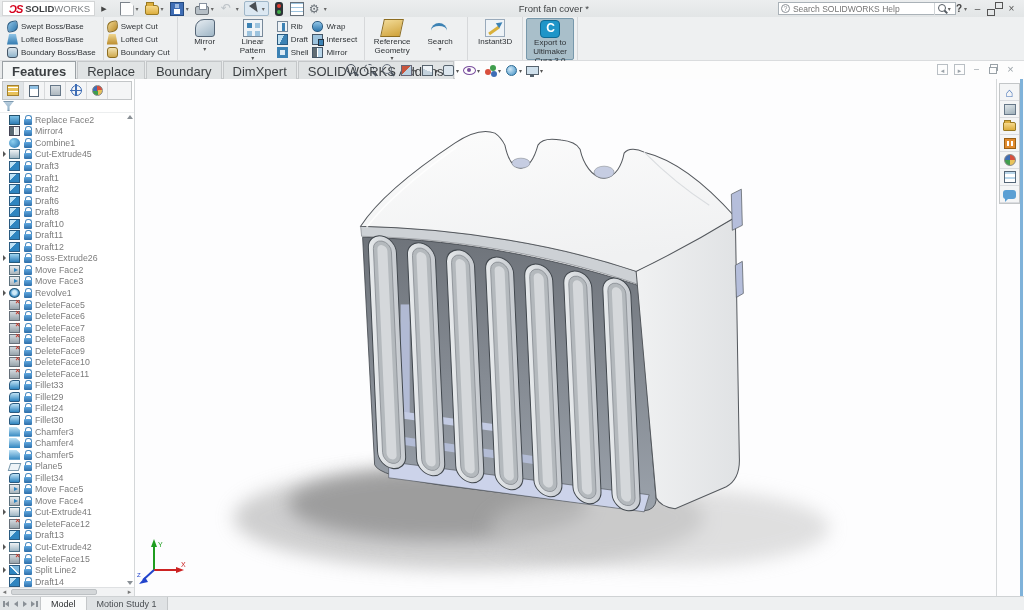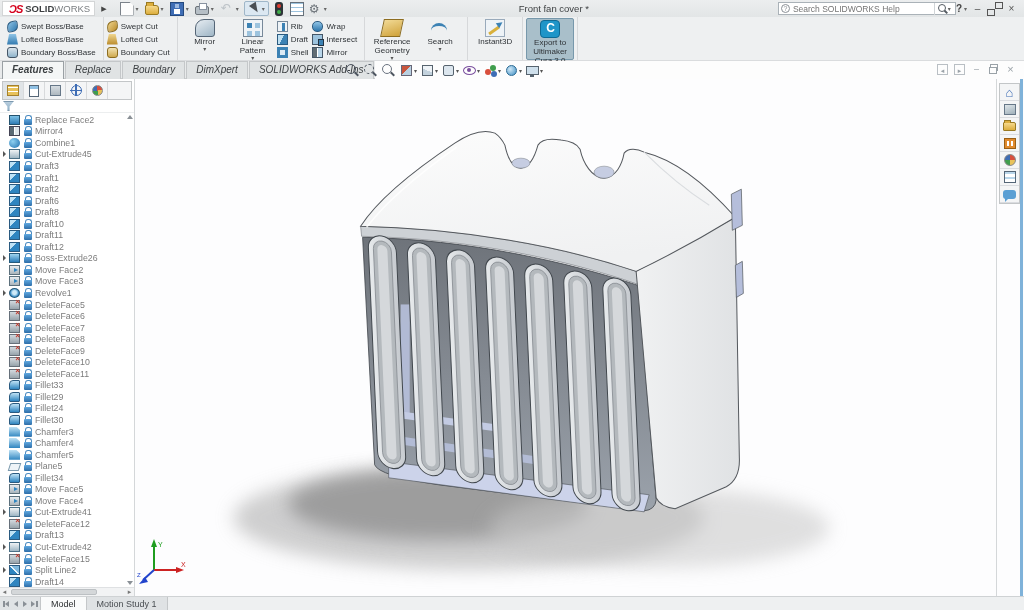--- a/index.html
+++ b/index.html
@@ -86,21 +86,21 @@
   .ri-curves::before { content:""; position:absolute; left:1px; top:4px; width:16px; height:12px; border-top:3px solid #3c82b4; border-radius:50% 50% 0 0;}
   .ri-instant3d { background:#eef3f7; border:1px solid #99aabb;}
   .ri-instant3d::before { content:""; position:absolute; left:2px; bottom:4px; width:12px; height:3px; background:#d9b13c; transform:rotate(-35deg);}
   .ri-instant3d::after { content:""; position:absolute; right:1px; top:1px; border-left:6px solid #3c82b4; border-top:3px solid transparent; border-bottom:3px solid transparent; transform:rotate(-35deg);}
   .ri-cura { background:#1f95c8; border-radius:4px; border:1px solid #0f6a94;}
   .ri-cura::before { content:"C"; position:absolute; left:5px; top:1px; color:#fff; font-weight:bold; font-size:12px;}
 
   
   .band { height:18px; display:flex; position:relative; background:#fdfdfd;}
   .doc-tabs { display:flex; background:#e8eaeb; padding-left:2px; border-bottom:1px solid #c9cccd; height:18px;}
-  .dtab { padding:2px 9px 0; font-size:10px; color:#3c4043; border:1px solid #c4c7c9; border-bottom:none; background:#e0e3e4; margin-right:1px; height:18px;font-style:italic;}
+  .dtab { padding:2px 9px 0; font-size:13px; color:#3c4043; border:1px solid #c4c7c9; border-bottom:none; background:#e0e3e4; margin-right:1px; height:18px;}
   .dtab.active { background:#f4f6f6; border-color:#9aa0a4; font-weight:bold;}
   .headsup { position:absolute; left:345px; top:2px; display:flex; align-items:center; gap:3px;}
   .hu { width:15px; height:15px; position:relative; flex:none;}
   .hu-zoom-fit::before,.hu-zoom-area::before,.hu-previous-view::before { content:""; position:absolute; left:1px; top:1px; width:8px; height:8px; border:1.5px solid #4d5560; border-radius:50%;}
   .hu-zoom-fit::after,.hu-zoom-area::after,.hu-previous-view::after { content:""; position:absolute; left:9px; top:10px; width:5px; height:2px; background:#4d5560; transform:rotate(45deg);}
   .hu-zoom-area::before { border-style:dashed;}
   .hu-previous-view::before { border-color:#6a7380;}
   .hu-section-view { width:11px !important; height:11px !important; margin:2px; background:linear-gradient(135deg,#c8553d 0 45%,#b9d0e0 45%); border:1px solid #667;}
   .hu-view-orientation { width:11px !important; height:11px !important; margin:2px; background:linear-gradient(200deg,#eef3f7 50%,#c3d2dd 50%); border:1px solid #56636e;}
   .hu-display-style { width:11px !important; height:11px !important; margin:2px; background:#dce6ee; border:1px solid #56636e; border-radius:2px;}

